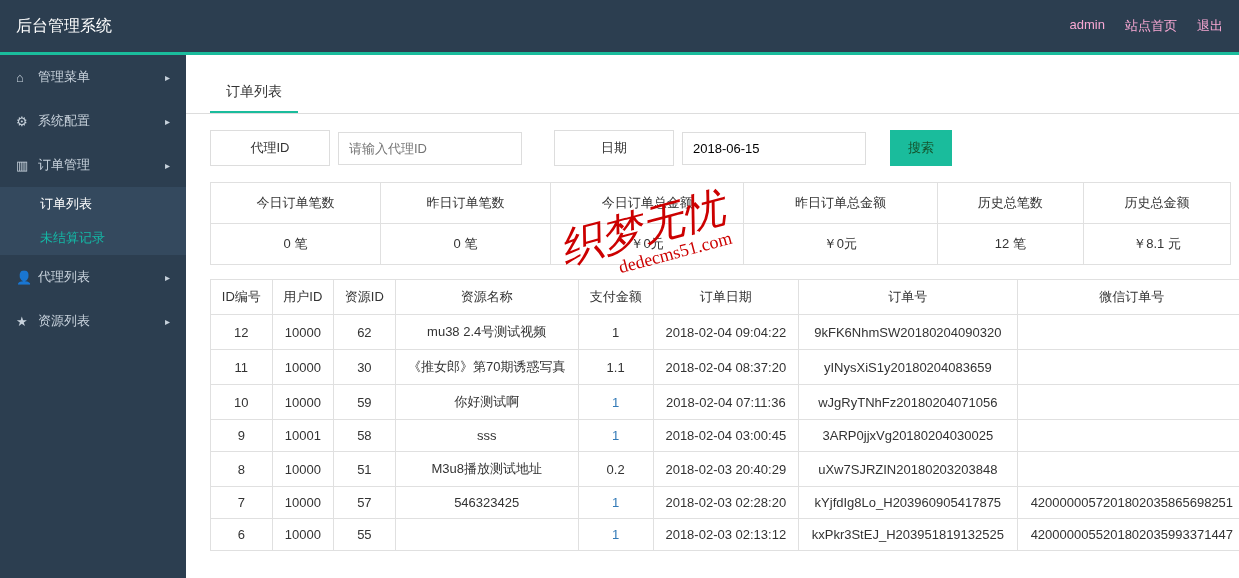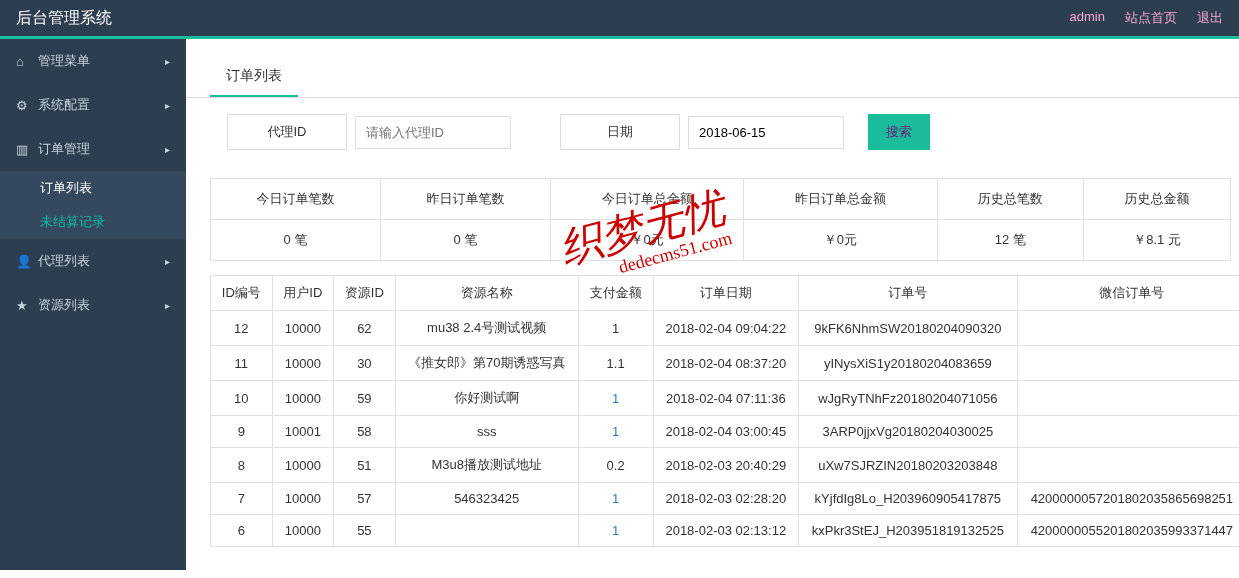--- a/index.html
+++ b/index.html
@@ -1,18 +1,18 @@
 <!DOCTYPE html>
 <html><head>
   <meta charset="utf-8">
   <style>
     * { margin: 0; padding: 0; box-sizing: border-box; }
     body { font-family: "Microsoft YaHei", Arial, sans-serif; font-size: 13px; color: #333; background: #fff; }
     
-    .header { background: #2c3e50; color: #fff; height: 36px; display: flex; align-items: center; justify-content: space-between; padding: 0 16px; }
+    .header { background: #2c3e50; color: #fff; height: 52px; display: flex; align-items: center; justify-content: space-between; padding: 0 16px; }
     .header-title { font-size: 16px; font-weight: normal; }
     .header-right { display: flex; gap: 20px; }
     .header-link { color: #f9a8d4; text-decoration: none; font-size: 13px; cursor: pointer; }
     
     .accent-bar { height: 3px; background: #1abc9c; }
     
     .container { display: flex; }
     
     .sidebar { width: 186px; background: #2c3e50; min-height: 531px; }
     .menu-item { display: flex; align-items: center; justify-content: space-between; padding: 13px 16px; color: #c8d2dc; cursor: pointer; font-size: 13px; }
@@ -21,25 +21,25 @@
     .menu-caret { font-size: 10px; }
     .submenu { background: #34495e; }
     .submenu-item { padding: 8px 16px 8px 40px; color: #14b8a6; cursor: pointer; font-size: 13px; }
     .submenu-item.active { color: #fff; }
     
     .main { flex: 1; padding: 0; overflow-x: hidden; }
     .tab-bar { border-bottom: 1px solid #ddd; padding: 18px 24px 0; }
     .tab { display: inline-block; padding: 10px 16px; border-bottom: 2px solid #1abc9c; font-size: 14px; }
     
     .filter-row { display: flex; gap: 8px; padding: 16px 24px; align-items: center; }
-    .filter-label { border: 1px solid #ddd; padding: 8px 0; width: 120px; text-align: center; background: #fff; font-size: 13px; margin-left: 17px; }
-    .filter-input { border: 1px solid #ddd; padding: 8px 10px; width: 156px; font-size: 13px; outline: none; }
-    .btn-search { background: #1abc9c; color: #701a75; border: none; padding: 9px 18px; font-size: 13px; cursor: pointer; }
-    
-    .stats-table { margin: 12px 24px 14px; border-collapse: collapse; width: calc(100% - 32px); }
+    .filter-label { border: 1px solid #ddd; padding: 8px 0; width: 120px; text-align: center; background: #fff; font-size: 13px; }
+    .filter-input { border: 1px solid #ddd; padding: 8px 10px; width: 184px; font-size: 13px; outline: none; }
+    .btn-search { background: #1abc9c; color: #14532d; border: none; padding: 9px 18px; font-size: 13px; cursor: pointer; }
+    
+    .stats-table { margin: 0 24px 14px; border-collapse: collapse; width: calc(100% - 32px); }
     .stats-table th, .stats-table td { border: 1px solid #e0e0e0; padding: 11px 8px; text-align: center; font-size: 13px; font-weight: normal; }
     
     .data-table { margin: 0 24px; border-collapse: collapse; width: calc(100% - 16px); }
     .data-table th, .data-table td { border: 1px solid #e0e0e0; padding: 8px 10px; text-align: center; font-size: 13px; font-weight: normal; white-space: nowrap; }
     .link-blue { color: #337ab7; }
     
     .watermark { position: absolute; top: 200px; left: 560px; pointer-events: none; font-family: cursive; color: #c00; transform: rotate(-15deg); }
     .watermark .big { font-size: 42px; font-style: italic; }
     .watermark .small { font-size: 18px; display: block; text-align: right; margin-top: -6px; }
   </style>

